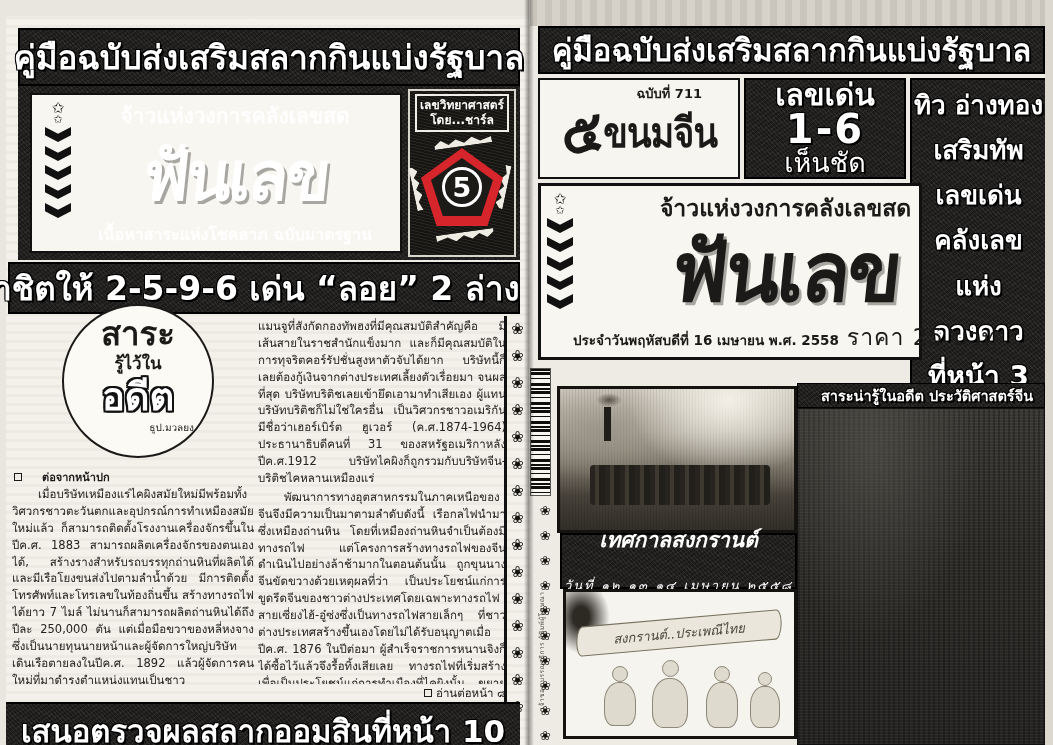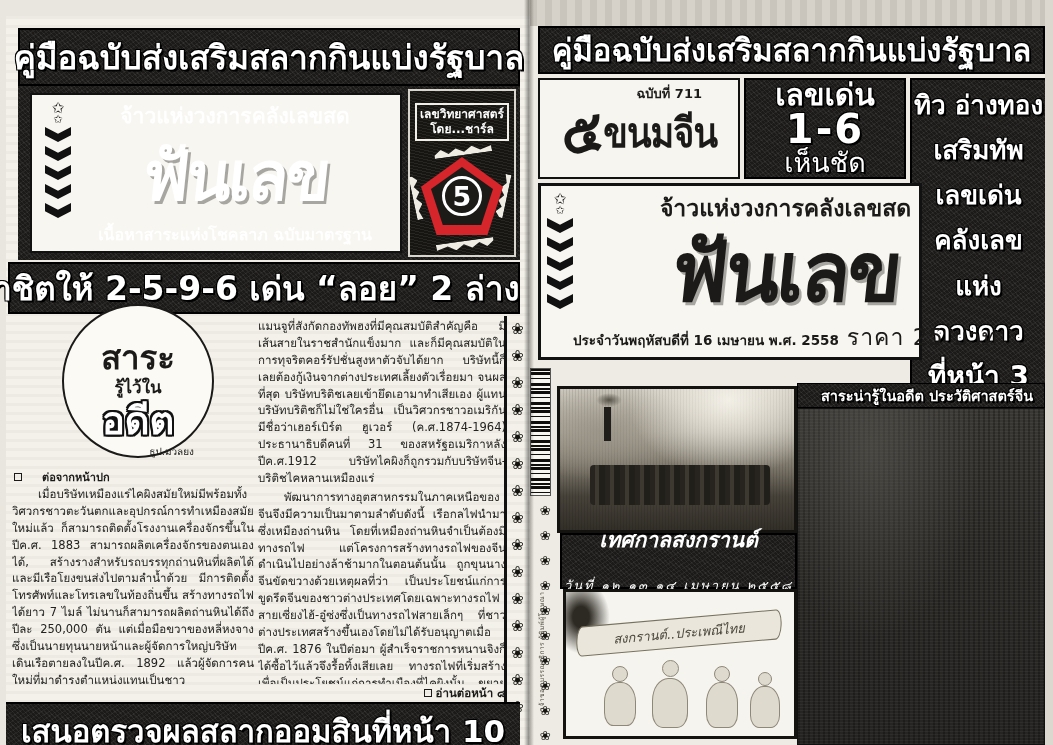--- a/index.html
+++ b/index.html
@@ -40,48 +40,48 @@
   .star{font-size:15px;line-height:14px;color:#111;}
   .star.small{font-size:11px;line-height:10px;}
   .chev{width:26px;height:15px;background:#111;margin:2px 0;clip-path:polygon(0 0,50% 45%,100% 0,100% 55%,50% 100%,0 55%);}
   .mast-texts{flex:1;display:flex;flex-direction:column;align-items:center;justify-content:space-between;}
   .mast-tagline{font-size:21px;font-weight:bold;white-space:nowrap;}
   .mast-logo{font-size:66px;font-weight:900;letter-spacing:-3px;line-height:72px;transform:skewX(-6deg) scaleY(1.04);text-shadow:3px 3px 0 rgba(20,18,15,.35);}
   .mast-sub{font-size:16px;font-weight:bold;white-space:nowrap;}
   
   .science-box{position:absolute;left:390px;top:3px;width:108px;height:168px;background:#161512;border:2px solid #d8d5cc;
     background-image:repeating-linear-gradient(13deg,rgba(255,255,255,.07) 0 1px,transparent 1px 3px);}
-  .science-label{margin:12px auto 0;width:94px;border:2px solid #f0eee7;color:#fff;text-align:center;font-weight:bold;font-size:12px;line-height:15px;padding:2px 0;}
+  .science-label{margin:3px auto 0;width:94px;border:2px solid #f0eee7;color:#fff;text-align:center;font-weight:bold;font-size:12px;line-height:15px;padding:2px 0;}
   .penta-wrap{position:relative;width:100%;height:110px;display:flex;align-items:center;justify-content:center;}
   .penta-outer{width:82px;height:78px;background:#d6252b;clip-path:polygon(50% 0,100% 38%,81% 100%,19% 100%,0 38%);display:flex;align-items:center;justify-content:center;}
   .penta-inner{width:62px;height:58px;background:#1c1b18;clip-path:polygon(50% 0,100% 38%,81% 100%,19% 100%,0 38%);display:flex;align-items:center;justify-content:center;}
   .five-circle{width:40px;height:40px;border:3px solid #fff;border-radius:50%;display:flex;align-items:center;justify-content:center;color:#fff;font-size:27px;font-weight:bold;}
   .wing{position:absolute;width:58px;height:10px;background:#efece4;clip-path:polygon(0 50%,12% 0,25% 50%,38% 5%,52% 50%,66% 0,80% 50%,100% 20%,100% 80%,0 80%);}
   .wing.top{top:6px;left:24px;transform:rotate(-8deg);}
   .wing.bottom{bottom:2px;left:26px;transform:rotate(172deg);}
   .wing.left{left:-16px;top:52px;transform:rotate(78deg);width:44px;}
   .wing.right{right:-12px;top:50px;transform:rotate(-78deg);width:44px;}
   
   .headline{left:2px;top:246px;width:512px;height:52px;border:2px solid #000;}
   .headline-txt{font-size:33px;font-weight:900;white-space:nowrap;}
   
   .circle-logo{left:56px;top:288px;width:152px;height:154px;border:2px solid #1b1a18;background:#fbfaf5;text-align:center;padding-top:10px;}
-  .cl1{font-size:33px;font-weight:bold;line-height:36px;margin-top:24px;}
+  .cl1{font-size:33px;font-weight:bold;line-height:36px;}
   .cl2{font-size:17px;font-weight:bold;line-height:22px;}
   .cl3{font-size:38px;font-weight:900;line-height:46px;color:#fff;text-shadow:2px 2px 0 #111,-2px -2px 0 #111,2px -2px 0 #111,-2px 2px 0 #111,0 2px 0 #111,2px 0 0 #111,0 -2px 0 #111,-2px 0 0 #111;}
   .cl4{font-size:10px;text-align:right;padding-right:18px;}
   
   .continued{left:8px;top:452px;font-size:11px;font-weight:bold;display:flex;align-items:center;gap:20px;}
   .sq{width:8px;height:8px;border:1.5px solid #1b1a18;display:inline-block;}
   .bodycol{font-size:11.5px;line-height:1.47;text-align:justify;overflow:hidden;color:#23221f;}
   .bodycol p{margin:0 0 2px;}
   .bodycol p.ind{text-indent:26px;}
   .col1{left:6px;top:470px;width:242px;height:212px;}
   .col2{left:252px;top:302px;width:248px;height:366px;}
-  .readmore{left:252px;top:668px;width:248px;font-size:11.5px;font-weight:bold;text-align:right;display:flex;justify-content:flex-end;align-items:center;gap:4px;}
+  .readmore{left:252px;top:668px;width:248px;font-size:11.5px;font-weight:normal;text-align:right;display:flex;justify-content:flex-end;align-items:center;gap:4px;}
   
   .flower-strip{white-space:pre-line;text-align:center;font-size:15px;line-height:27px;color:#15140f;}
   .strip-l{left:498px;top:300px;width:24px;height:430px;border-left:3px solid #111;}
   .strip-r{left:4px;top:498px;width:22px;height:244px;font-size:13px;line-height:25px;}
   
   .bottom-banner{left:0px;top:686px;width:514px;height:43px;border-top:2px solid #000;align-items:flex-start;overflow:hidden;}
   .bottom-banner .outline-txt{font-size:31px;font-weight:900;white-space:nowrap;margin-top:2px;}
   
   .issue-box{left:8px;top:78px;width:202px;height:101px;background:#f7f5ef;border:2px solid #111;padding:3px 8px;}
   .issue-no{font-size:13px;font-weight:bold;text-align:right;padding-right:28px;}

